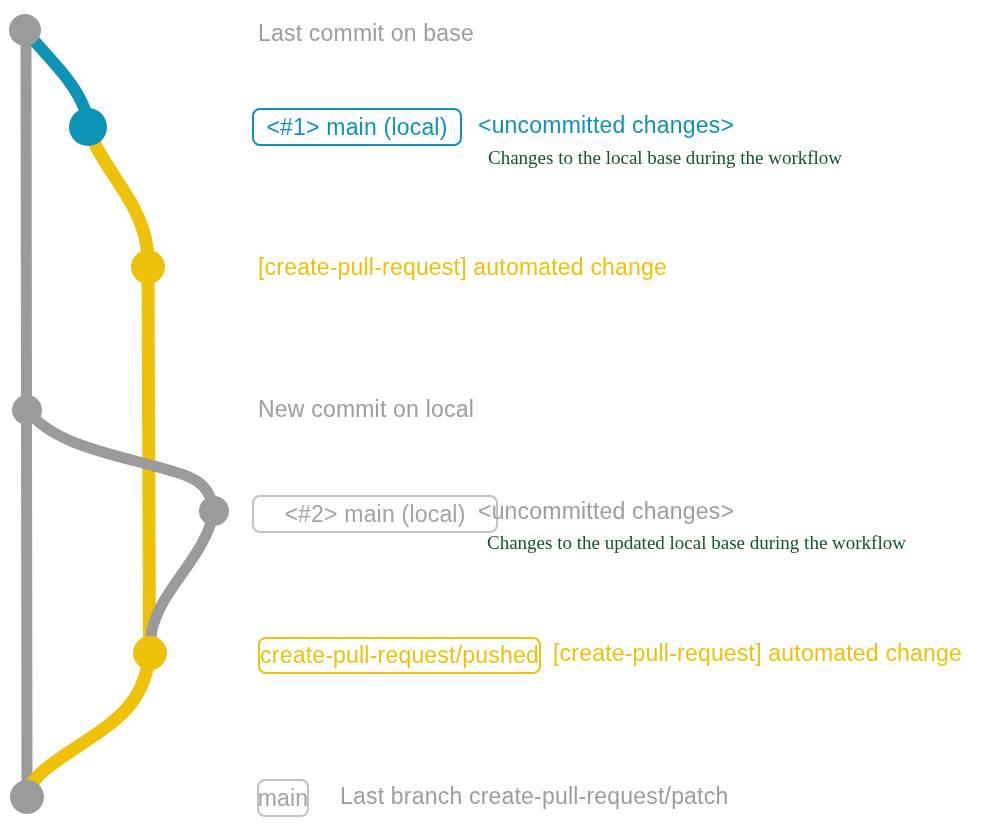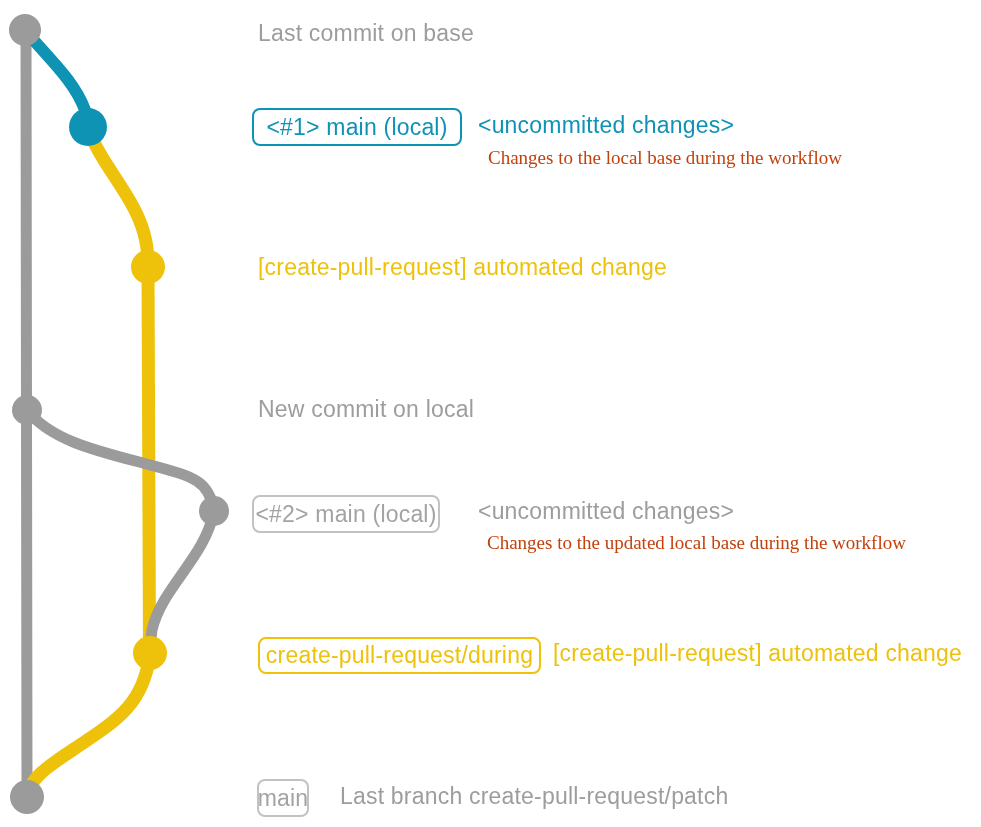--- a/index.html
+++ b/index.html
@@ -25,21 +25,21 @@
   }
   .sans-h {
     font-size: 23px;
     line-height: 27px;
     letter-spacing: 0.2px;
   }
   .serif-d {
     font-family: "Liberation Serif", "DejaVu Serif", serif;
     font-size: 19px;
     line-height: 22px;
-    color: #c2410c;
+    color: #14532d;
   }
   .c-gray   { color: #9d9d9d; }
   .c-blue   { color: #0f93b5; }
   .c-yellow { color: #eec20a; }
   .badge {
     position: absolute;
     box-sizing: border-box;
     display: flex;
     align-items: center;
     justify-content: center;
@@ -85,23 +85,23 @@
   <div class="txt sans-h c-gray" style="left:258px; top:20px;">Last commit on base</div>
 
   <div class="badge b-blue" style="left:252px; top:108px; width:210px; height:38px;">&lt;#1&gt; main (local)</div>
   <div class="txt sans-h c-blue" style="left:478px; top:112px;">&lt;uncommitted changes&gt;</div>
   <div class="txt serif-d" style="left:488px; top:147px;">Changes to the local base during the workflow</div>
 
   <div class="txt sans-h c-yellow" style="left:258px; top:254px;">[create-pull-request] automated change</div>
 
   <div class="txt sans-h c-gray" style="left:258px; top:396px;">New commit on local</div>
 
-  <div class="badge b-gray" style="left:252px; top:495px; width:188px; height:38px;">&lt;#2&gt; main (local)</div>
+  <div class="badge b-gray" style="left:252px; top:495px; width:246px; height:38px;">&lt;#2&gt; main (local)</div>
   <div class="txt sans-h c-gray" style="left:478px; top:498px;">&lt;uncommitted changes&gt;</div>
   <div class="txt serif-d" style="left:487px; top:532px;">Changes to the updated local base during the workflow</div>
 
-  <div class="badge b-yellow" style="left:258px; top:637px; width:283px; height:37px;">create-pull-request/during</div>
+  <div class="badge b-yellow" style="left:258px; top:637px; width:283px; height:37px;">create-pull-request/pushed</div>
   <div class="txt sans-h c-yellow" style="left:553px; top:640px;">[create-pull-request] automated change</div>
 
   <div class="badge b-gray" style="left:257px; top:779px; width:52px; height:38px;">main</div>
   <div class="txt sans-h c-gray" style="left:340px; top:783px;">Last branch create-pull-request/patch</div>
 
 </div>
 
 </body></html>

